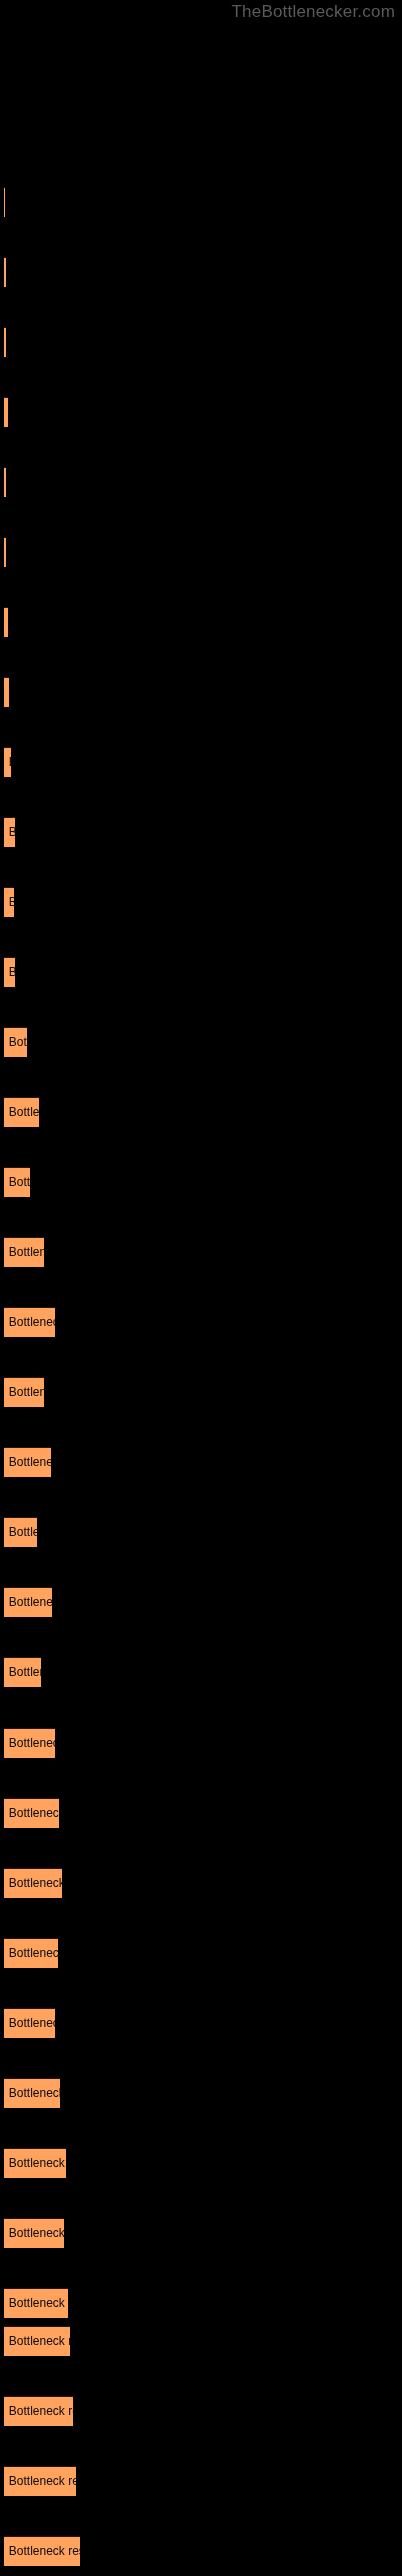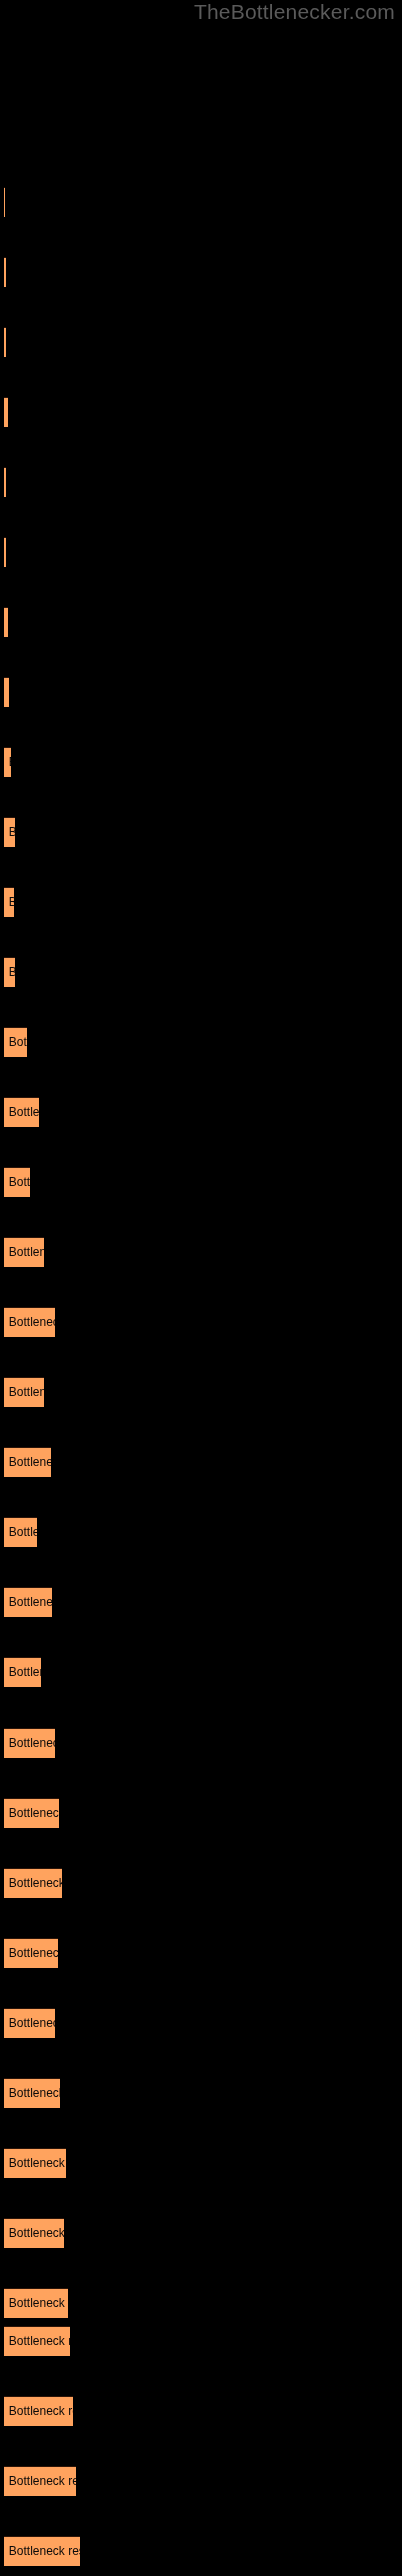--- a/index.html
+++ b/index.html
@@ -11,21 +11,21 @@
     width: 403px;
     height: 2576px;
     position: relative;
     font-family: "Liberation Sans", sans-serif;
     overflow: hidden;
   }
   #watermark {
     position: absolute;
     top: 0px;
     right: 8px;
-    font-size: 21px;
+    font-size: 17px;
     color: #5a5a5a;
     letter-spacing: 0.2px;
     line-height: 24px;
     white-space: nowrap;
   }
   #chart {
     position: absolute;
     left: 0;
     top: 0;
     width: 403px;

